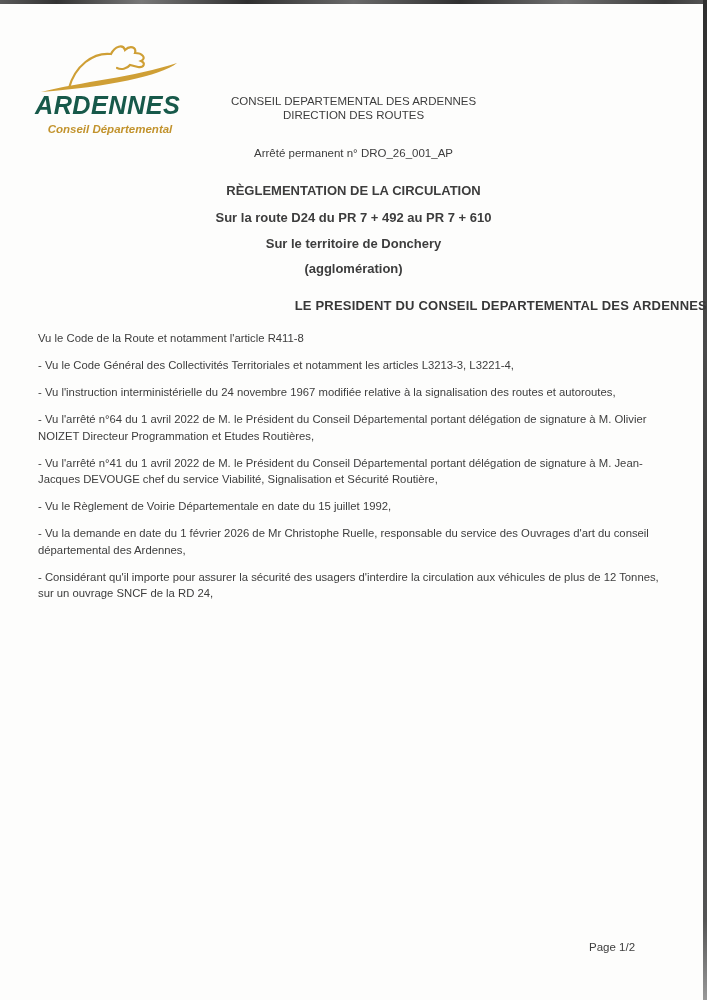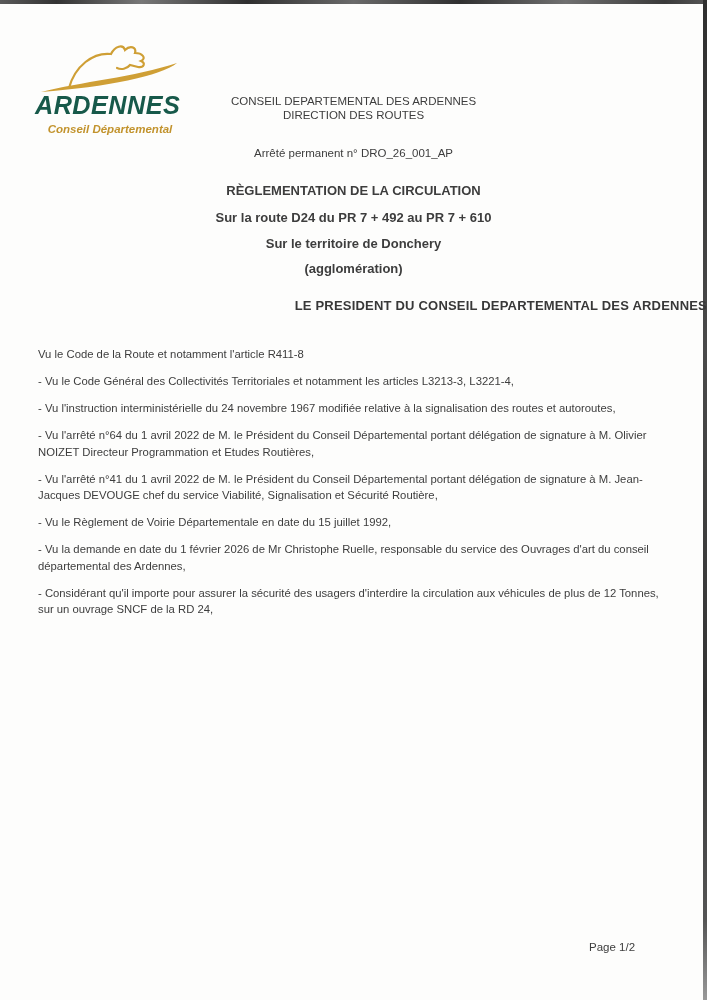--- a/index.html
+++ b/index.html
@@ -58,21 +58,21 @@
   .ttl-3 { top: 236px; }
   .ttl-4 { top: 261px; }
 
   .main-heading {
     position: absolute; top: 298px; left: 0; width: 100%;
     text-align: right; font-weight: bold; font-size: 13px;
     letter-spacing: 0.2px; color: #383838;
   }
 
   .body-text {
-    position: absolute; top: 346px; left: 38px; width: 634px;
+    position: absolute; top: 330px; left: 38px; width: 634px;
     font-size: 11.3px; line-height: 16.5px; text-align: left;
   }
   .body-text p { margin: 0 0 10.5px 0; }
 
   .page-footer {
     position: absolute; top: 941px; left: 589px;
     font-size: 11.5px; color: #3d3d3d;
   }
 </style>
 </head>

